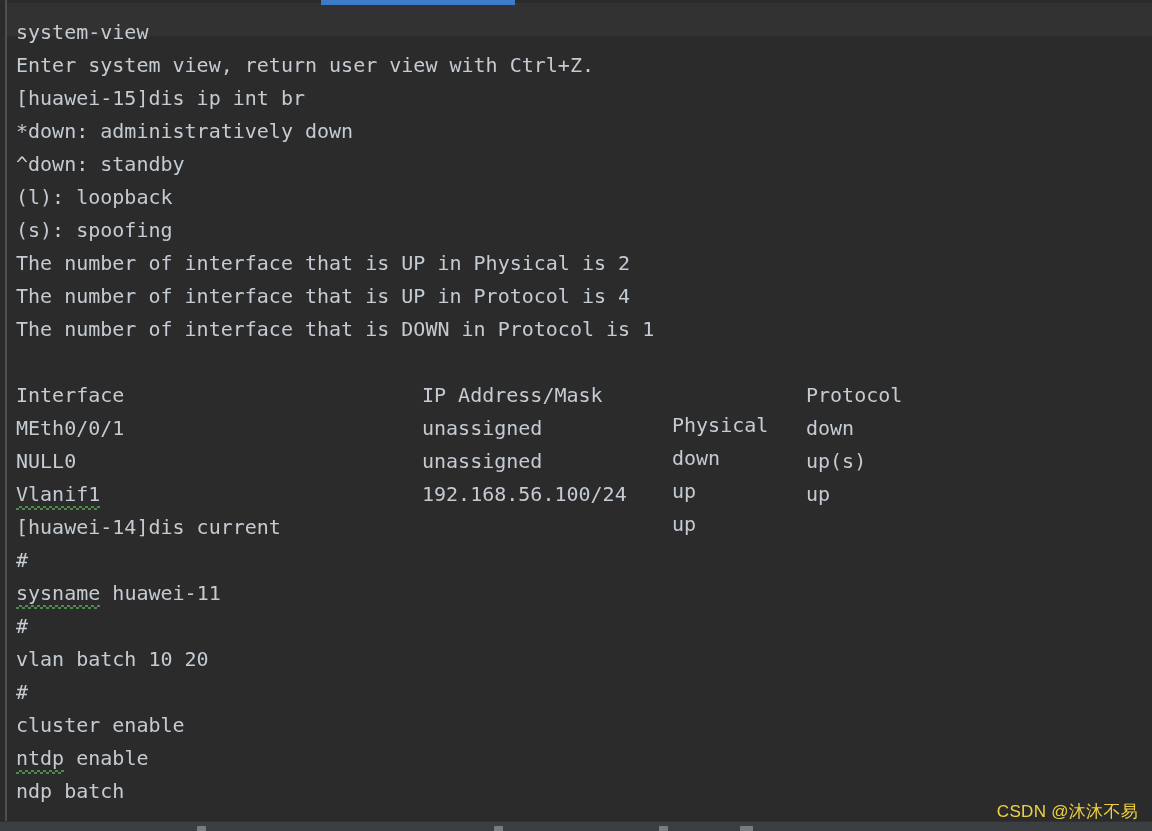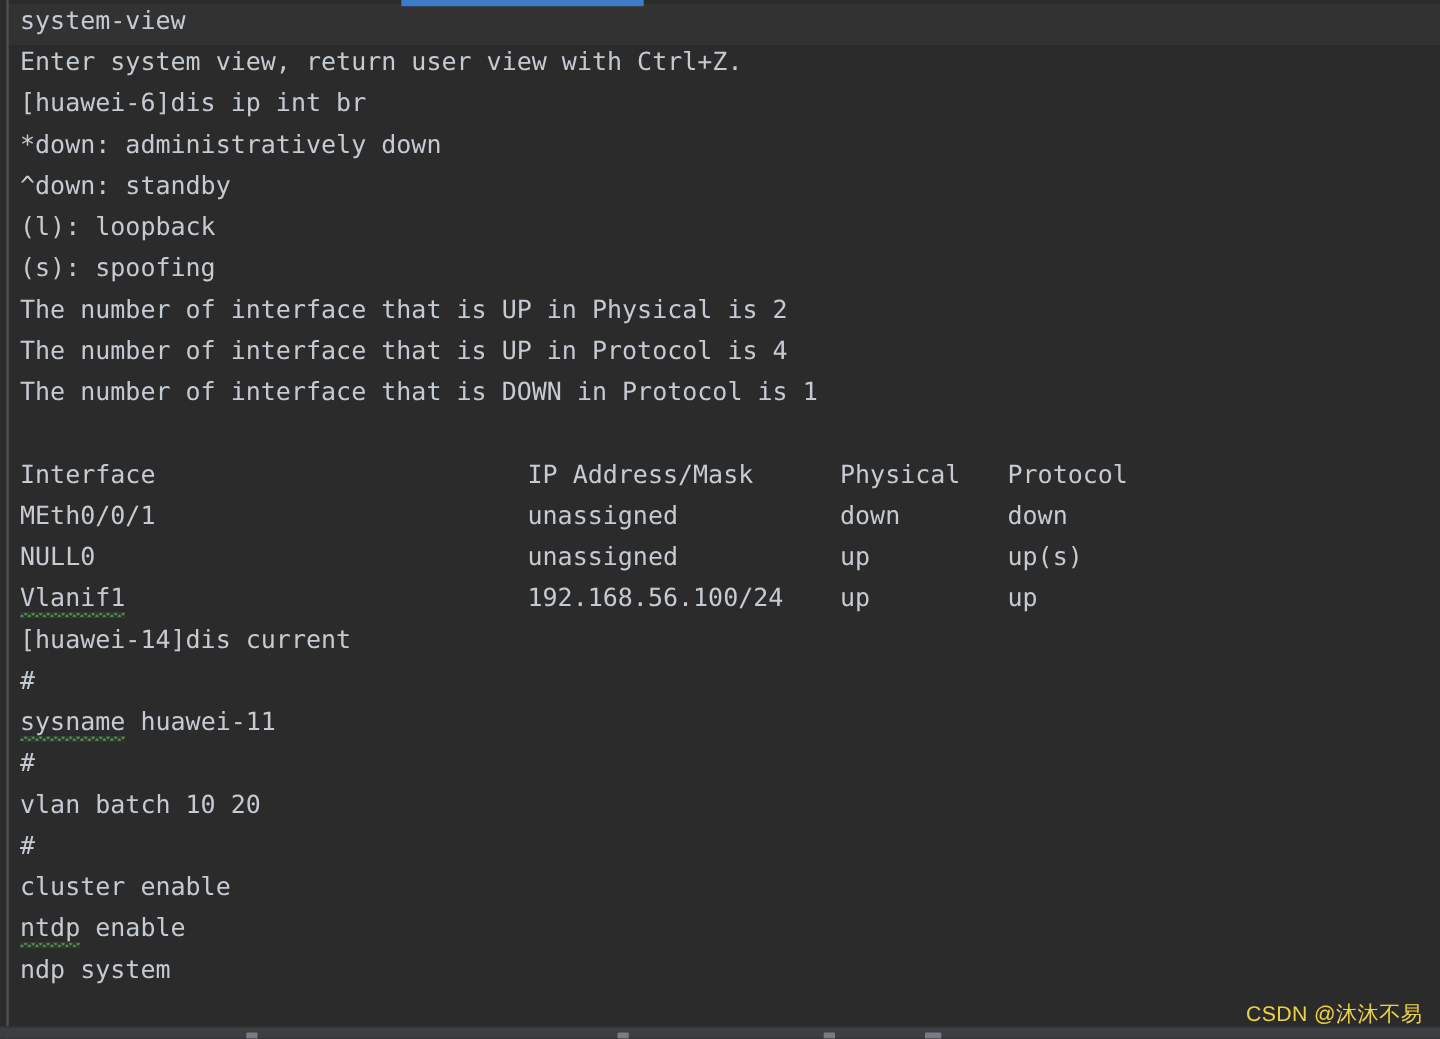--- a/index.html
+++ b/index.html
@@ -54,21 +54,21 @@
     left: 7px;
     width: 1145px;
     height: 33px;
     background: #323232;
     z-index: 1;
   }
 
   
   #console {
     position: absolute;
-    top: 0;
+    top: 16px;
     left: 0;
     width: 1152px;
     z-index: 3;
     padding: 0;
   }
 
   .line {
     position: relative;
     height: 33px;
     line-height: 33px;
@@ -90,21 +90,21 @@
   }
   .line.row .col {
     position: absolute;
     top: 0;
     height: 33px;
     line-height: 33px;
     white-space: pre;
   }
   .col-iface    { left: 16px;  }
   .col-ip       { left: 422px; text-align: center; }
-  .col-physical { left: 672px; }
+  .col-physical { left: 672px; margin-top: 30px; }
   .col-protocol { left: 806px; }
 
   
   .squiggle {
     position: relative;
     display: inline-block;
   }
   .squiggle::after {
     content: "";
     position: absolute;
@@ -165,21 +165,21 @@
 <div id="terminal">
 
   <div id="top-accent"></div>
   <div id="gutter-rule"></div>
   <div id="current-line"></div>
 
   <div id="console">
 
     <div class="line">system-view</div>
     <div class="line">Enter system view, return user view with Ctrl+Z.</div>
-    <div class="line">[huawei-6]dis ip int br</div>
+    <div class="line">[huawei-15]dis ip int br</div>
     <div class="line">*down: administratively down</div>
     <div class="line">^down: standby</div>
     <div class="line">(l): loopback</div>
     <div class="line">(s): spoofing</div>
     <div class="line">The number of interface that is UP in Physical is 2</div>
     <div class="line">The number of interface that is UP in Protocol is 4</div>
     <div class="line">The number of interface that is DOWN in Protocol is 1</div>
     <div class="line blank">&nbsp;</div>
 
     <div class="line row">
@@ -211,21 +211,21 @@
     </div>
 
     <div class="line">[huawei-14]dis current</div>
     <div class="line">#</div>
     <div class="line"><span class="squiggle">sysname</span> huawei-11</div>
     <div class="line">#</div>
     <div class="line">vlan batch 10 20</div>
     <div class="line">#</div>
     <div class="line">cluster enable</div>
     <div class="line"><span class="squiggle">ntdp</span> enable</div>
-    <div class="line">ndp system</div>
+    <div class="line">ndp batch</div>
 
   </div>
 
   <div id="watermark">CSDN @沐沐不易</div>
 
   <div id="bottom-strip">
     <span class="tool-tick t1"></span>
     <span class="tool-tick t2"></span>
     <span class="tool-tick t3"></span>
     <span class="tool-tick t4"></span>

